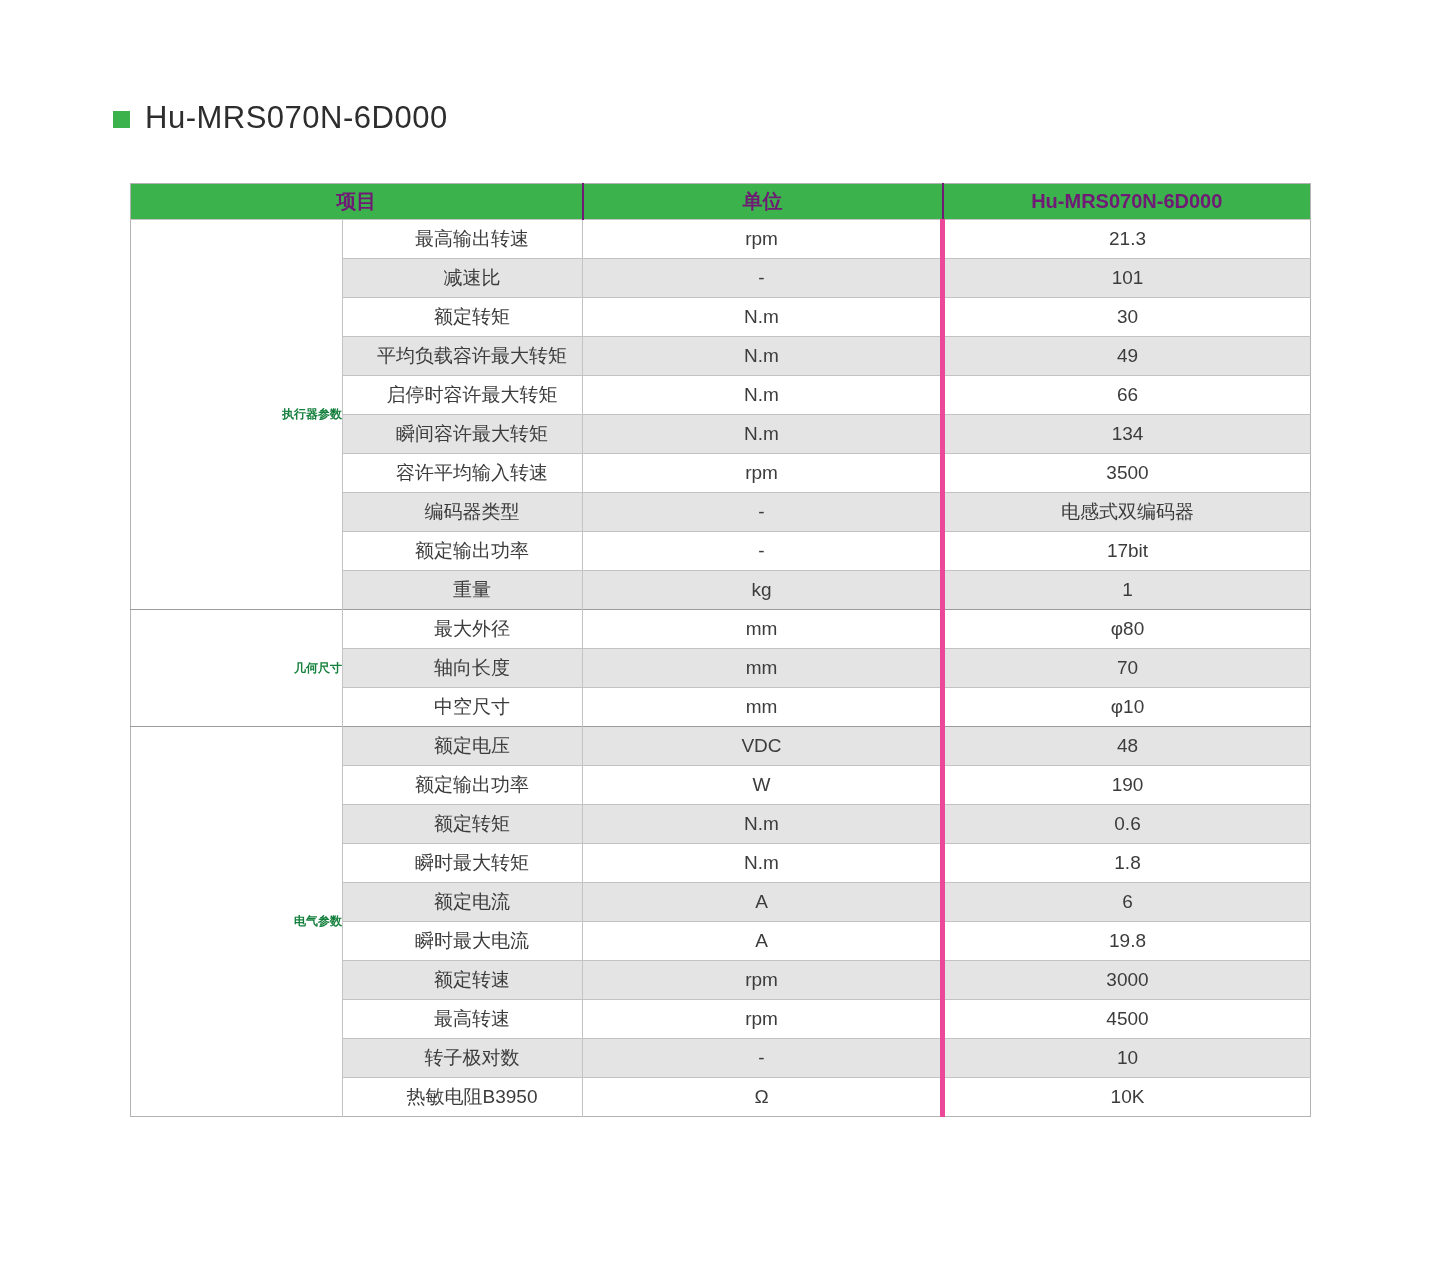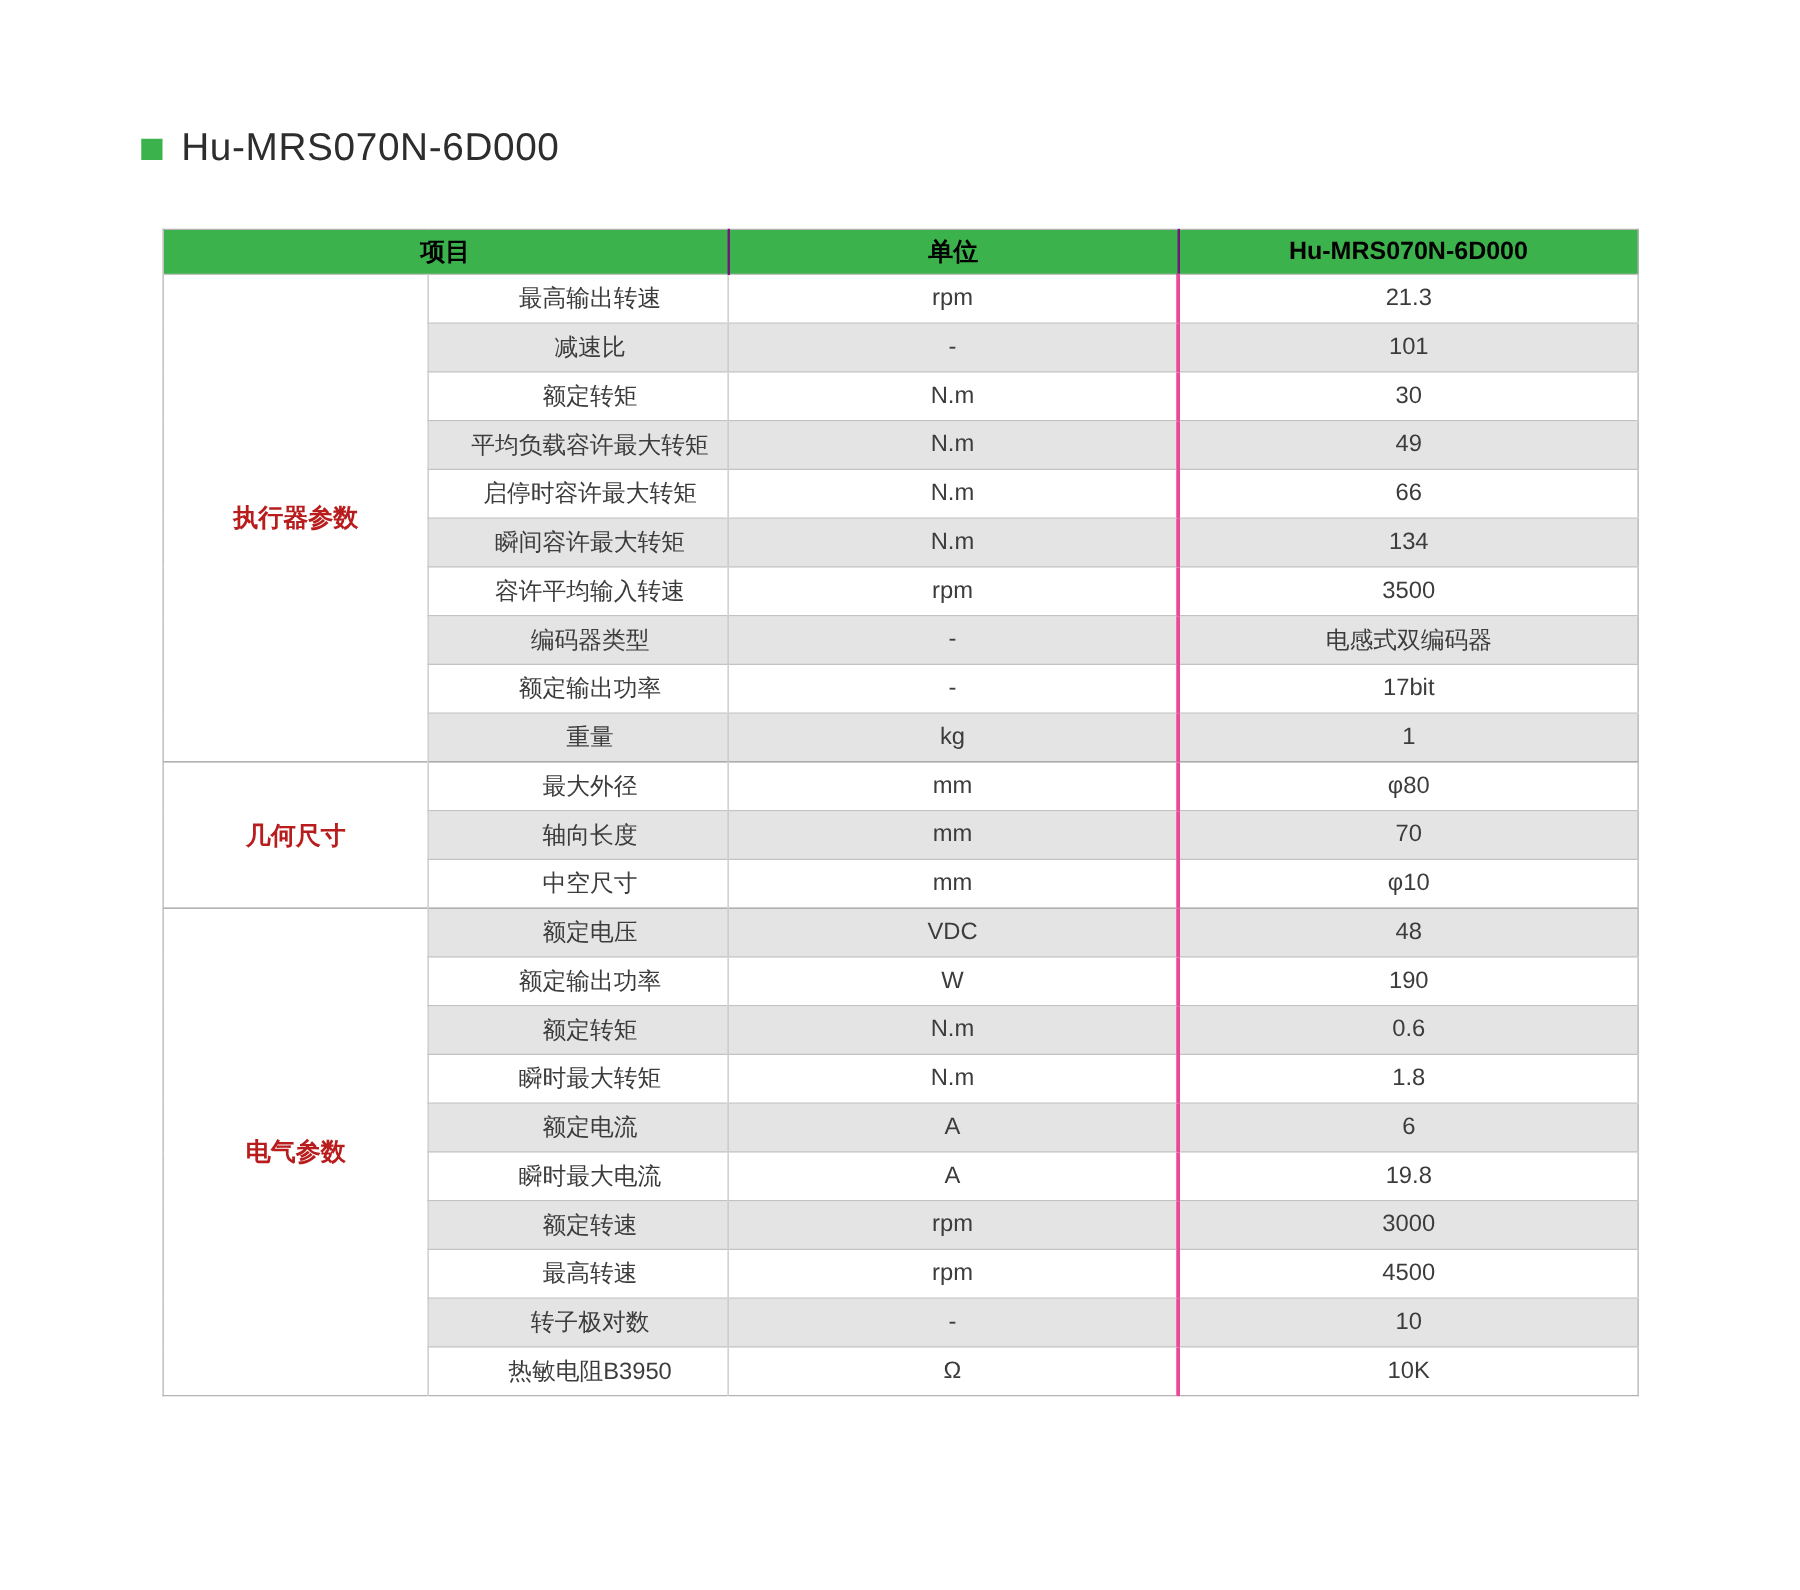--- a/index.html
+++ b/index.html
@@ -32,21 +32,21 @@
     position: absolute;
     left: 130px; top: 183px;
     width: 1180px;
     border-collapse: collapse;
     table-layout: fixed;
     border: 1px solid #b3b3b3;
   }
   thead th {
     height: 36px;
     background: #3cb24c;
-    color: #000000;
+    color: #701a75;
     font-weight: bold;
     font-size: 20px;
     text-align: center;
     vertical-align: middle;
     border-bottom: 1px solid #c3c3c3;
   }
   thead th + th { border-left: 2px solid #701a75; }
   tbody td {
     height: 39px;
     text-align: center;
@@ -54,26 +54,27 @@
     font-size: 19px;
     color: #3c3c3c;
     background: #ffffff;
     border-top: 1px solid #c3c3c3;
   }
   tbody tr:first-child td { border-top: none; }
   tbody tr.group-start td { border-top: 1px solid #9b9b9b; margin-top: 20px; }
   tbody td.group-cell {
     background: #ffffff;
     font-weight: bold;
-    font-size: 20px;
-    color: #b91c1c;
+    font-size: 12px;
+    color: #15803d;
     border-right: 1px solid #c3c3c3;
+    text-align: right;
   }
   tbody td.c0 { border-right: 1px solid #c3c3c3; padding-left: 19px; }
-  tbody td.c1 { border-right: 3px solid #ec4899; }
+  tbody td.c1 { border-right: 5px solid #ec4899; }
   tbody tr.striped td.data { background: #e4e4e4; }
 </style>
 </head>
 <body>
 
 <div class="page-header">
   <span class="bullet" style="background: rgb(60, 178, 76);"></span>
   <h1 class="page-title">Hu-MRS070N-6D000</h1>
 </div>
 

